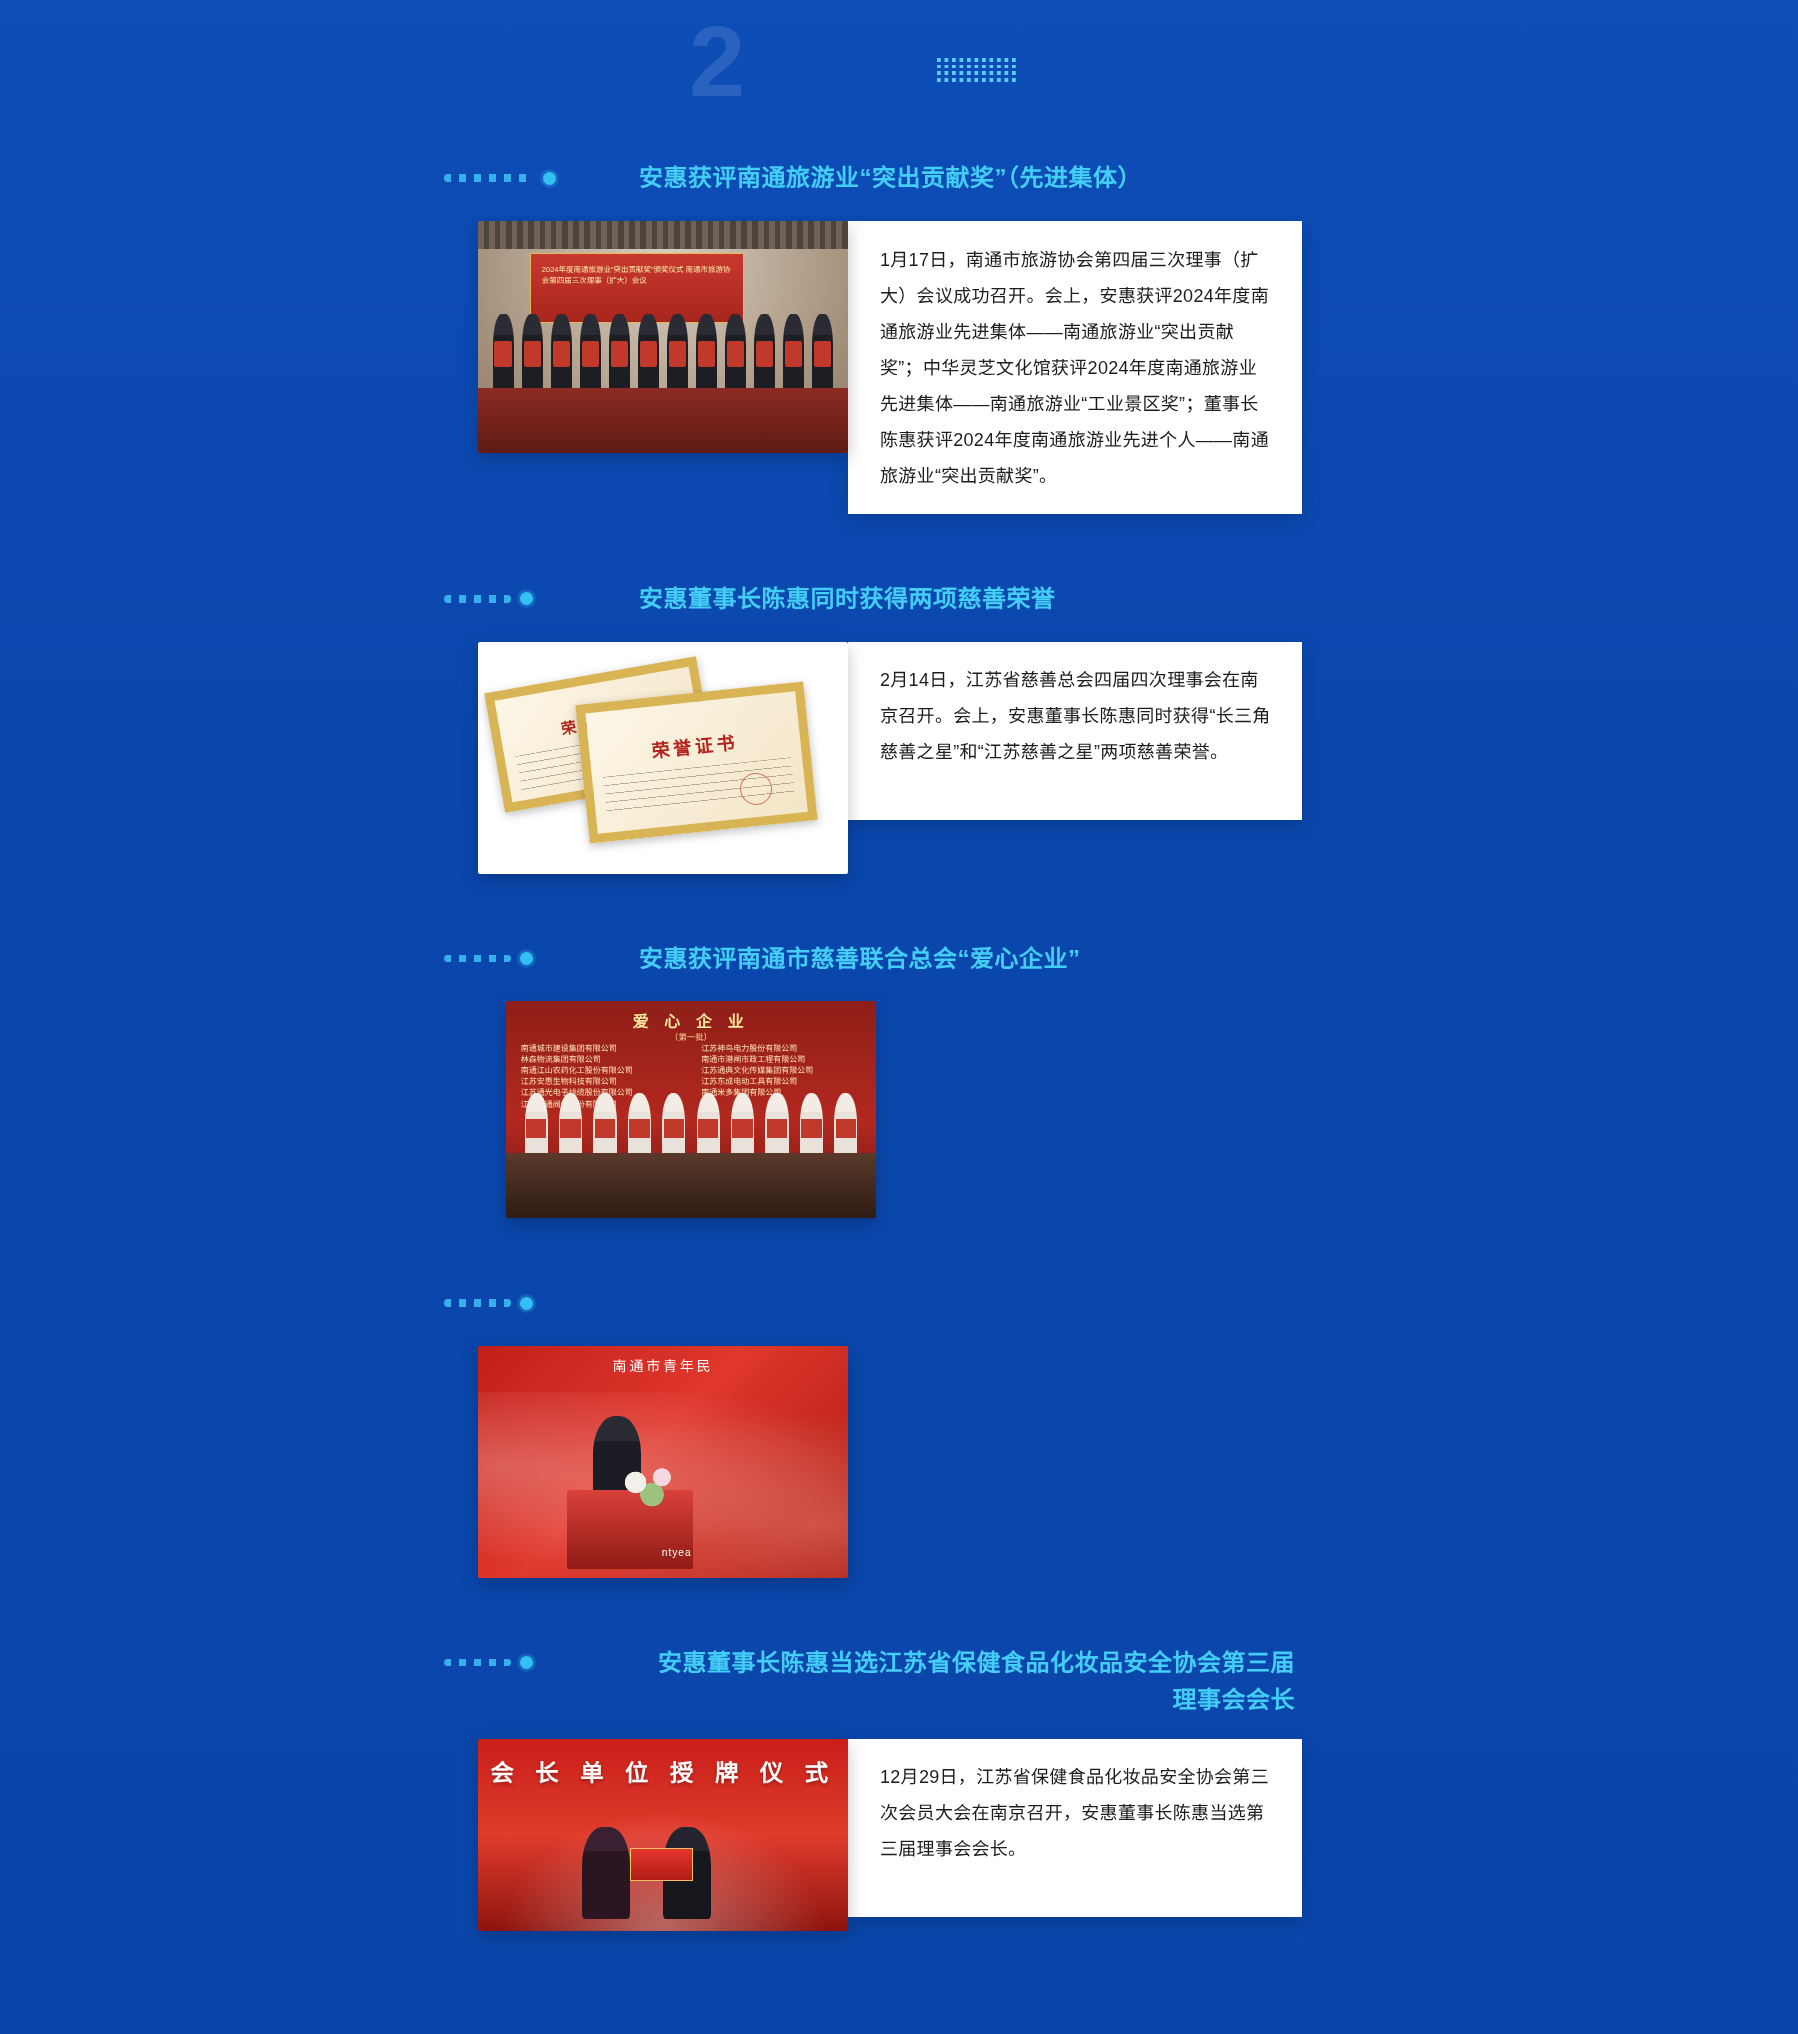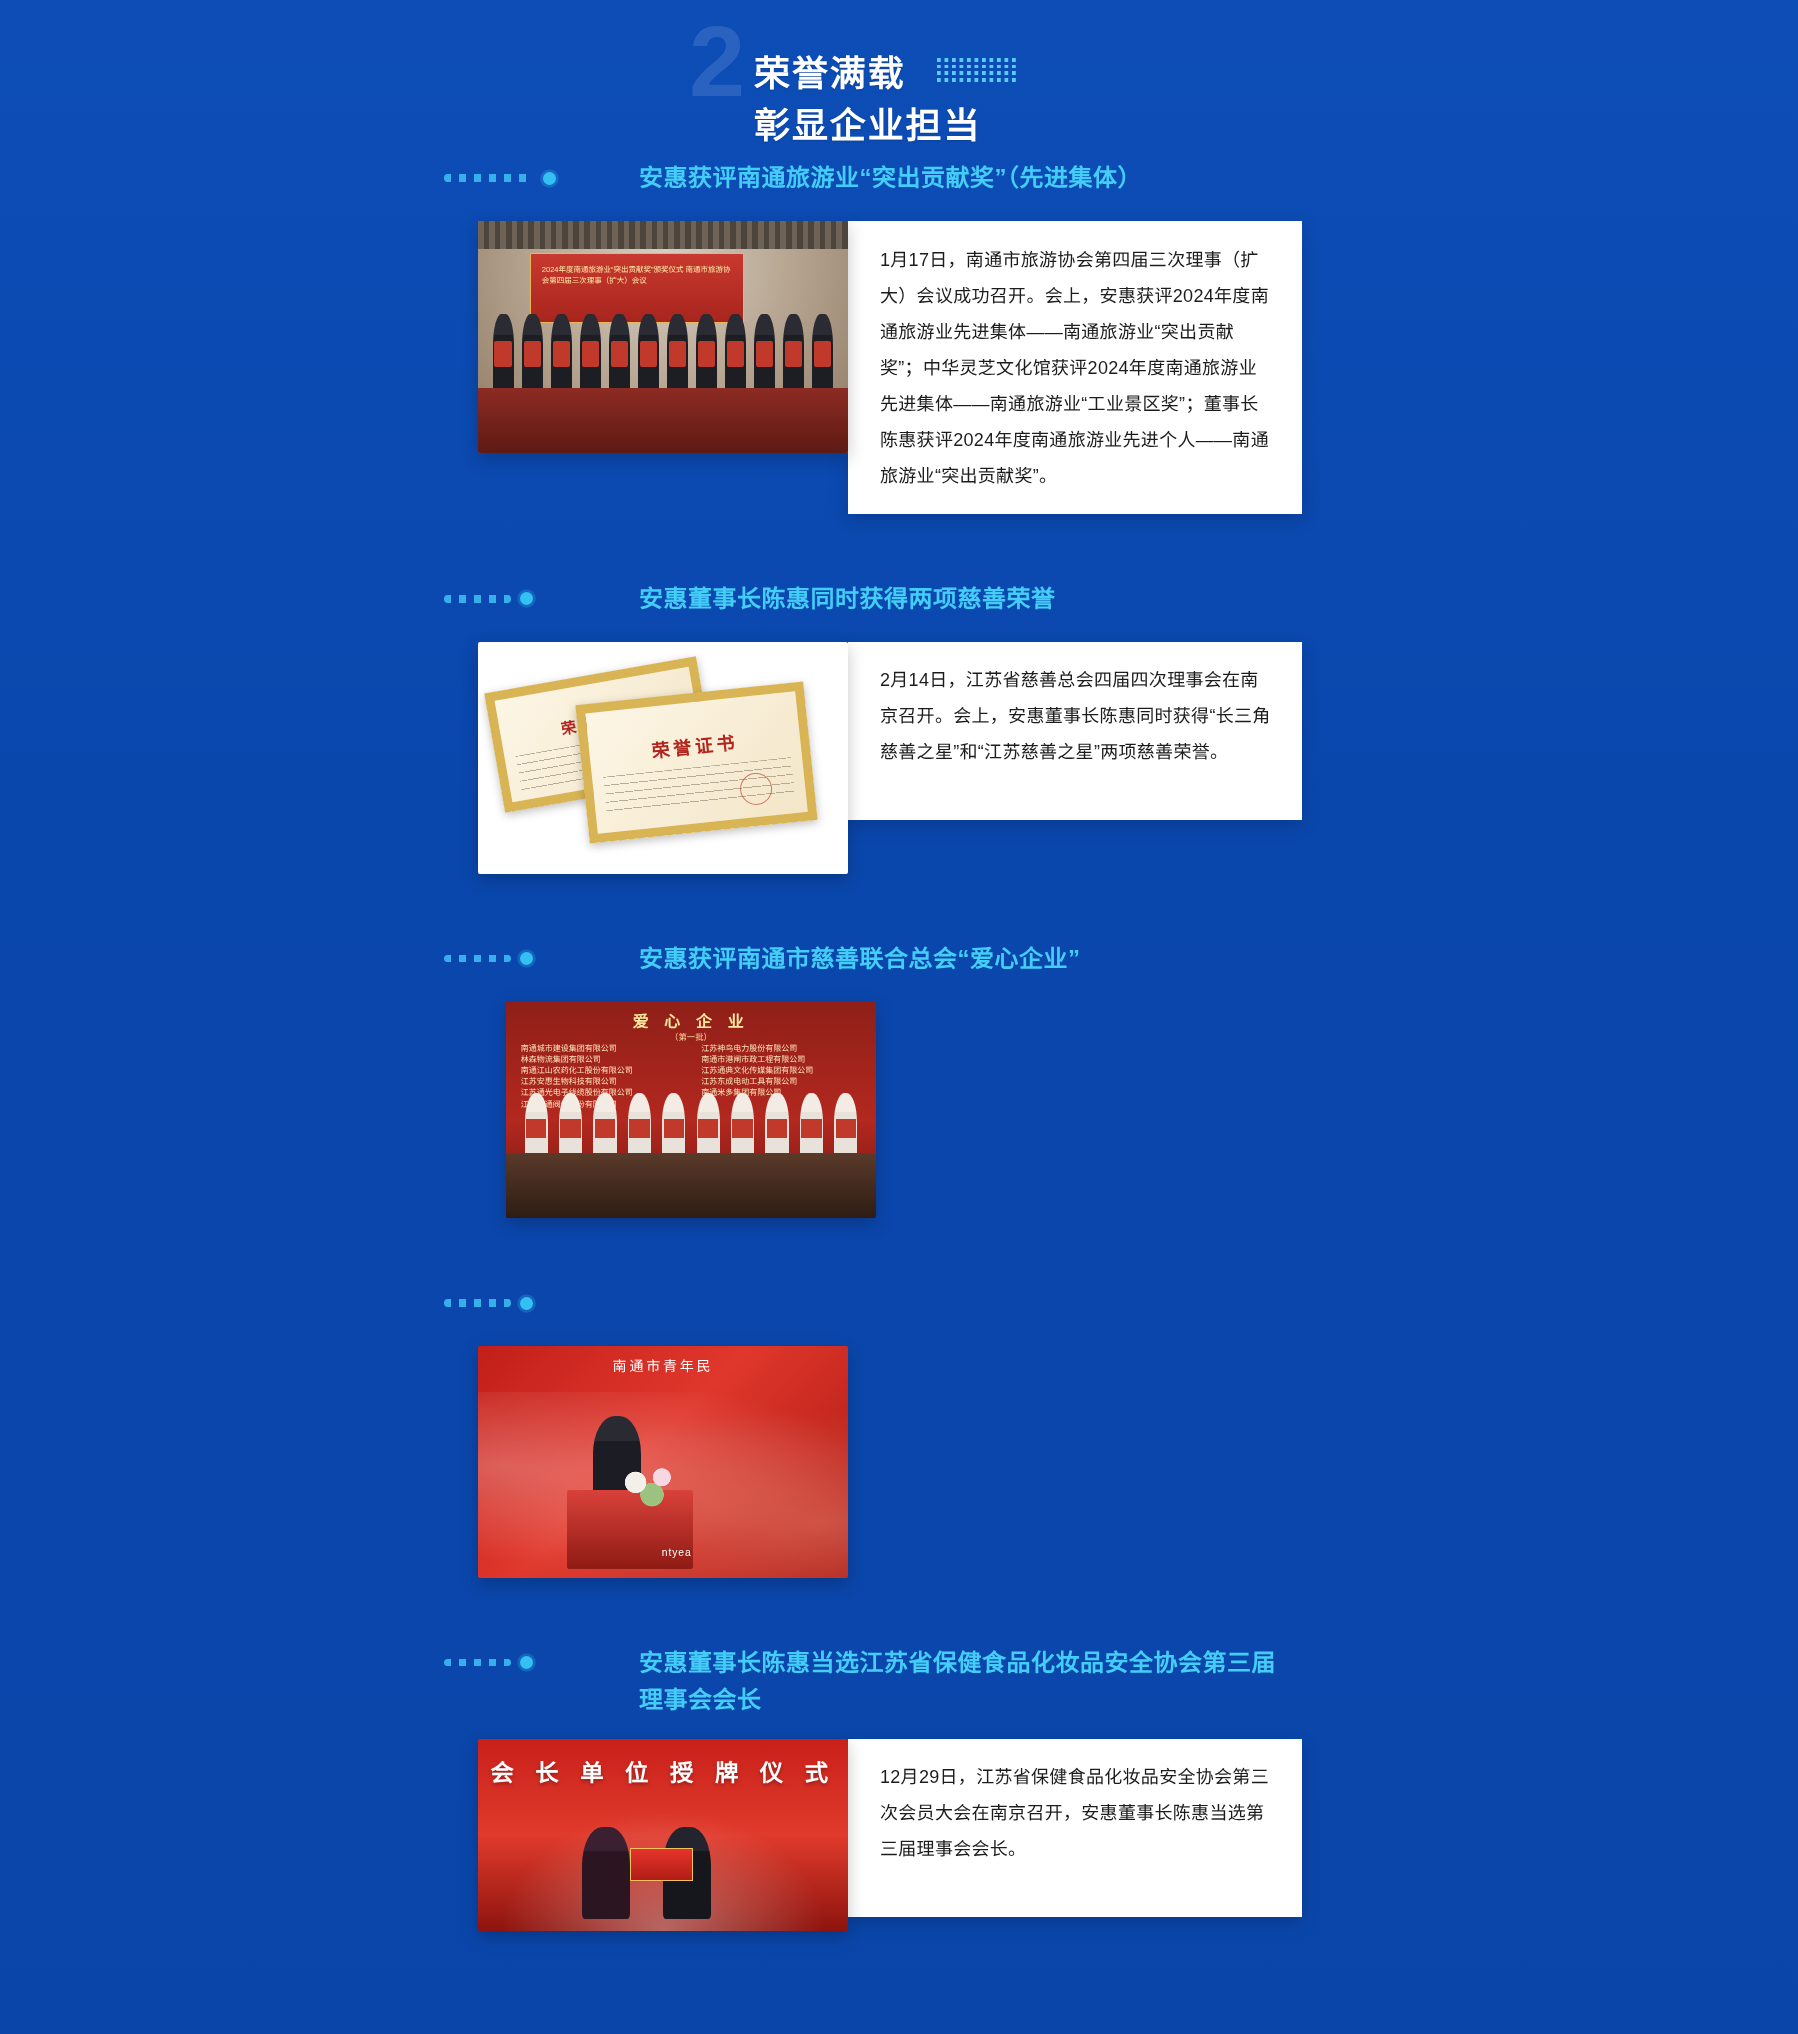--- a/index.html
+++ b/index.html
@@ -101,20 +101,21 @@
     box-shadow: 0 0 0 2.8px rgba(53,192,243,.25);
   }
   .item-title {
     margin-left: 195px;
     color: #43cdf7;
     font-size: 24px;
     font-weight: bold;
     line-height: 37px;
     letter-spacing: 0.5px;
     max-width: 656px;
+    text-align: right;
   }
 
   .content-row {
     position: relative;
     display: flex;
     align-items: flex-start;
     padding-left: 478px;
     margin-top: 20.6px;
   }
 
@@ -316,24 +317,20 @@
   .spacer-56 { height: 52px; }
   .spacer-70 { height: 66px; }
 </style>
 </head>
 <body>
 
 <div class="page">
 
   <div class="header">
     <div class="big-num">2</div>
-    <div class="header-lines">
-      <div class="header-line">荣誉满载</div>
-      <div class="header-line">彰显企业担当</div>
-    </div>
     <div class="dotgrid"></div>
   </div>
 
   <div class="item">
     <div class="title-row">
       <div class="leader">
         <span class="dots"></span>
         <span class="bullet"></span>
       </div>
       <div class="item-title">安惠获评南通旅游业“突出贡献奖”（先进集体）</div>

